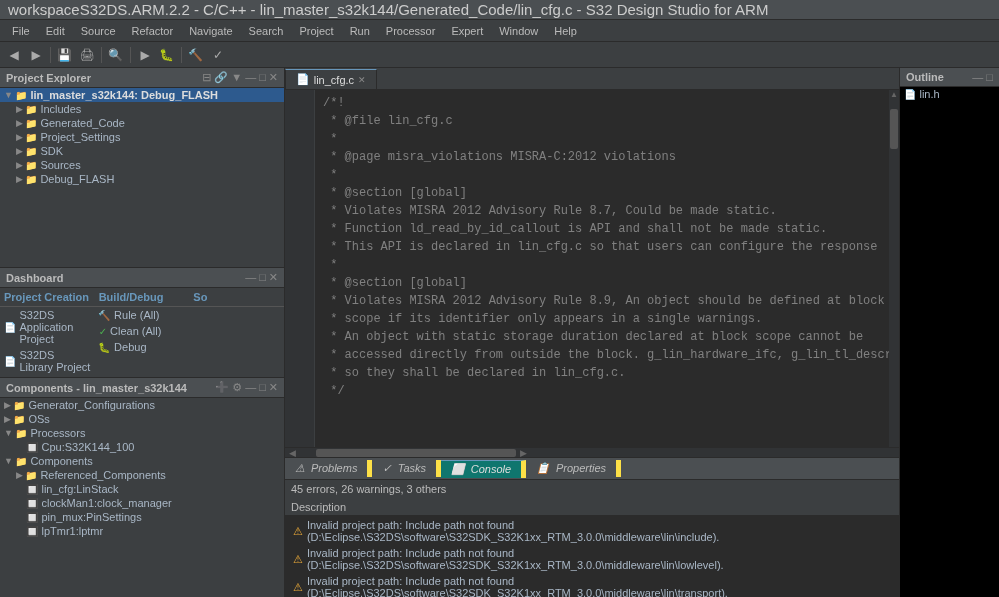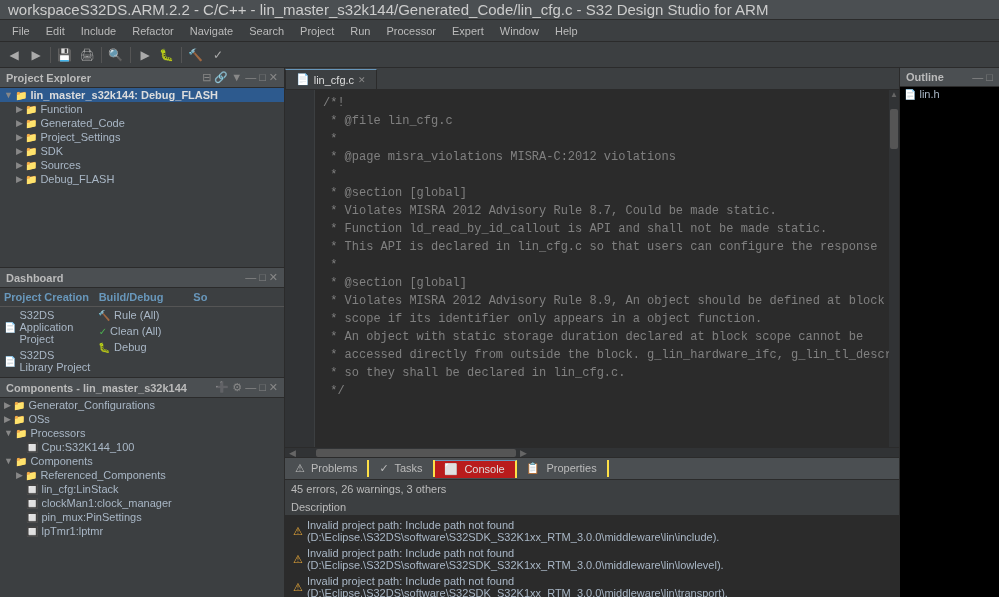--- a/index.html
+++ b/index.html
@@ -257,23 +257,24 @@
       display: flex;
       align-items: center;
       height: 22px;
       border-bottom: 1px solid #2b2b2b;
     }
     .bottom-tab {
       padding: 2px 10px;
       color: #bbb;
       font-size: 11px;
       cursor: pointer;
-      border-right: 2px solid #fde047;
-    }
-    .bottom-tab.active { background: #b91c1c; color: #ddd; border-top: 1px solid #6897bb; }
+      border-right: 5px solid #fde047;
+      font-style: italic;
+    }
+    .bottom-tab.active { background: #0f766e; color: #ddd; border-top: 1px solid #6897bb; }
     .bottom-tab-icon { margin-right: 3px; }
 
     #bottom-content {
       flex: 1;
       background: #2b2b2b;
       overflow-y: auto;
       padding: 2px 4px;
     }
     .status-line {
       display: flex;
@@ -325,21 +326,21 @@
 <body>
 
 <div id="titlebar">
   <span>workspaceS32DS.ARM.2.2 - C/C++ - lin_master_s32k144/Generated_Code/lin_cfg.c - S32 Design Studio for ARM</span>
 </div>
 
 <div id="menubar">
 
 <div class="menu-item">File</div>
     <div class="menu-item">Edit</div>
-    <div class="menu-item">Include</div>
+    <div class="menu-item">Source</div>
     <div class="menu-item">Refactor</div>
     <div class="menu-item">Navigate</div>
     <div class="menu-item">Search</div>
     <div class="menu-item">Project</div>
     <div class="menu-item">Run</div>
     <div class="menu-item">Processor</div>
     <div class="menu-item">Expert</div>
     <div class="menu-item">Window</div>
     <div class="menu-item">Help</div>
   </div>
@@ -378,21 +379,21 @@
       </div>
       <div class="tree">
         <div class="tree-item bold selected">
           <span class="expand-arrow">▼</span>
           <span class="folder-icon tree-icon">📁</span>
           <span>lin_master_s32k144: Debug_FLASH</span>
         </div>
         <div class="tree-item tree-indent-1">
           <span class="expand-arrow">▶</span>
           <span class="folder-icon tree-icon">📁</span>
-          <span>Function</span>
+          <span>Includes</span>
         </div>
         <div class="tree-item tree-indent-1">
           <span class="expand-arrow">▶</span>
           <span class="folder-icon tree-icon">📁</span>
           <span>Generated_Code</span>
         </div>
         <div class="tree-item tree-indent-1">
           <span class="expand-arrow">▶</span>
           <span class="folder-icon tree-icon">📁</span>
           <span>Project_Settings</span>
@@ -564,21 +565,21 @@
         <div class="line code-comment"> *</div>
         <div class="line code-comment"> * @page misra_violations MISRA-C:2012 violations</div>
         <div class="line code-comment"> *</div>
         <div class="line code-comment"> * @section [global]</div>
         <div class="line code-comment"> * Violates MISRA 2012 Advisory Rule 8.7, Could be made static.</div>
         <div class="line code-comment"> * Function ld_read_by_id_callout is API and shall not be made static.</div>
         <div class="line code-comment"> * This API is declared in lin_cfg.c so that users can configure the response</div>
         <div class="line code-comment"> *</div>
         <div class="line code-comment"> * @section [global]</div>
         <div class="line code-comment"> * Violates MISRA 2012 Advisory Rule 8.9, An object should be defined at block</div>
-        <div class="line code-comment"> * scope if its identifier only appears in a object function.</div>
+        <div class="line code-comment"> * scope if its identifier only appears in a single warnings.</div>
         <div class="line code-comment"> * An object with static storage duration declared at block scope cannot be</div>
         <div class="line code-comment"> * accessed directly from outside the block. g_lin_hardware_ifc, g_lin_tl_descriptor_arra</div>
         <div class="line code-comment"> * so they shall be declared in lin_cfg.c.</div>
         <div class="line code-comment"> */</div>
         <div class="line">&nbsp;</div>
 
       </div>
       <div class="scrollbar-v">
         <div class="scroll-arrow">▲</div>
         <div class="scroll-thumb"></div>

